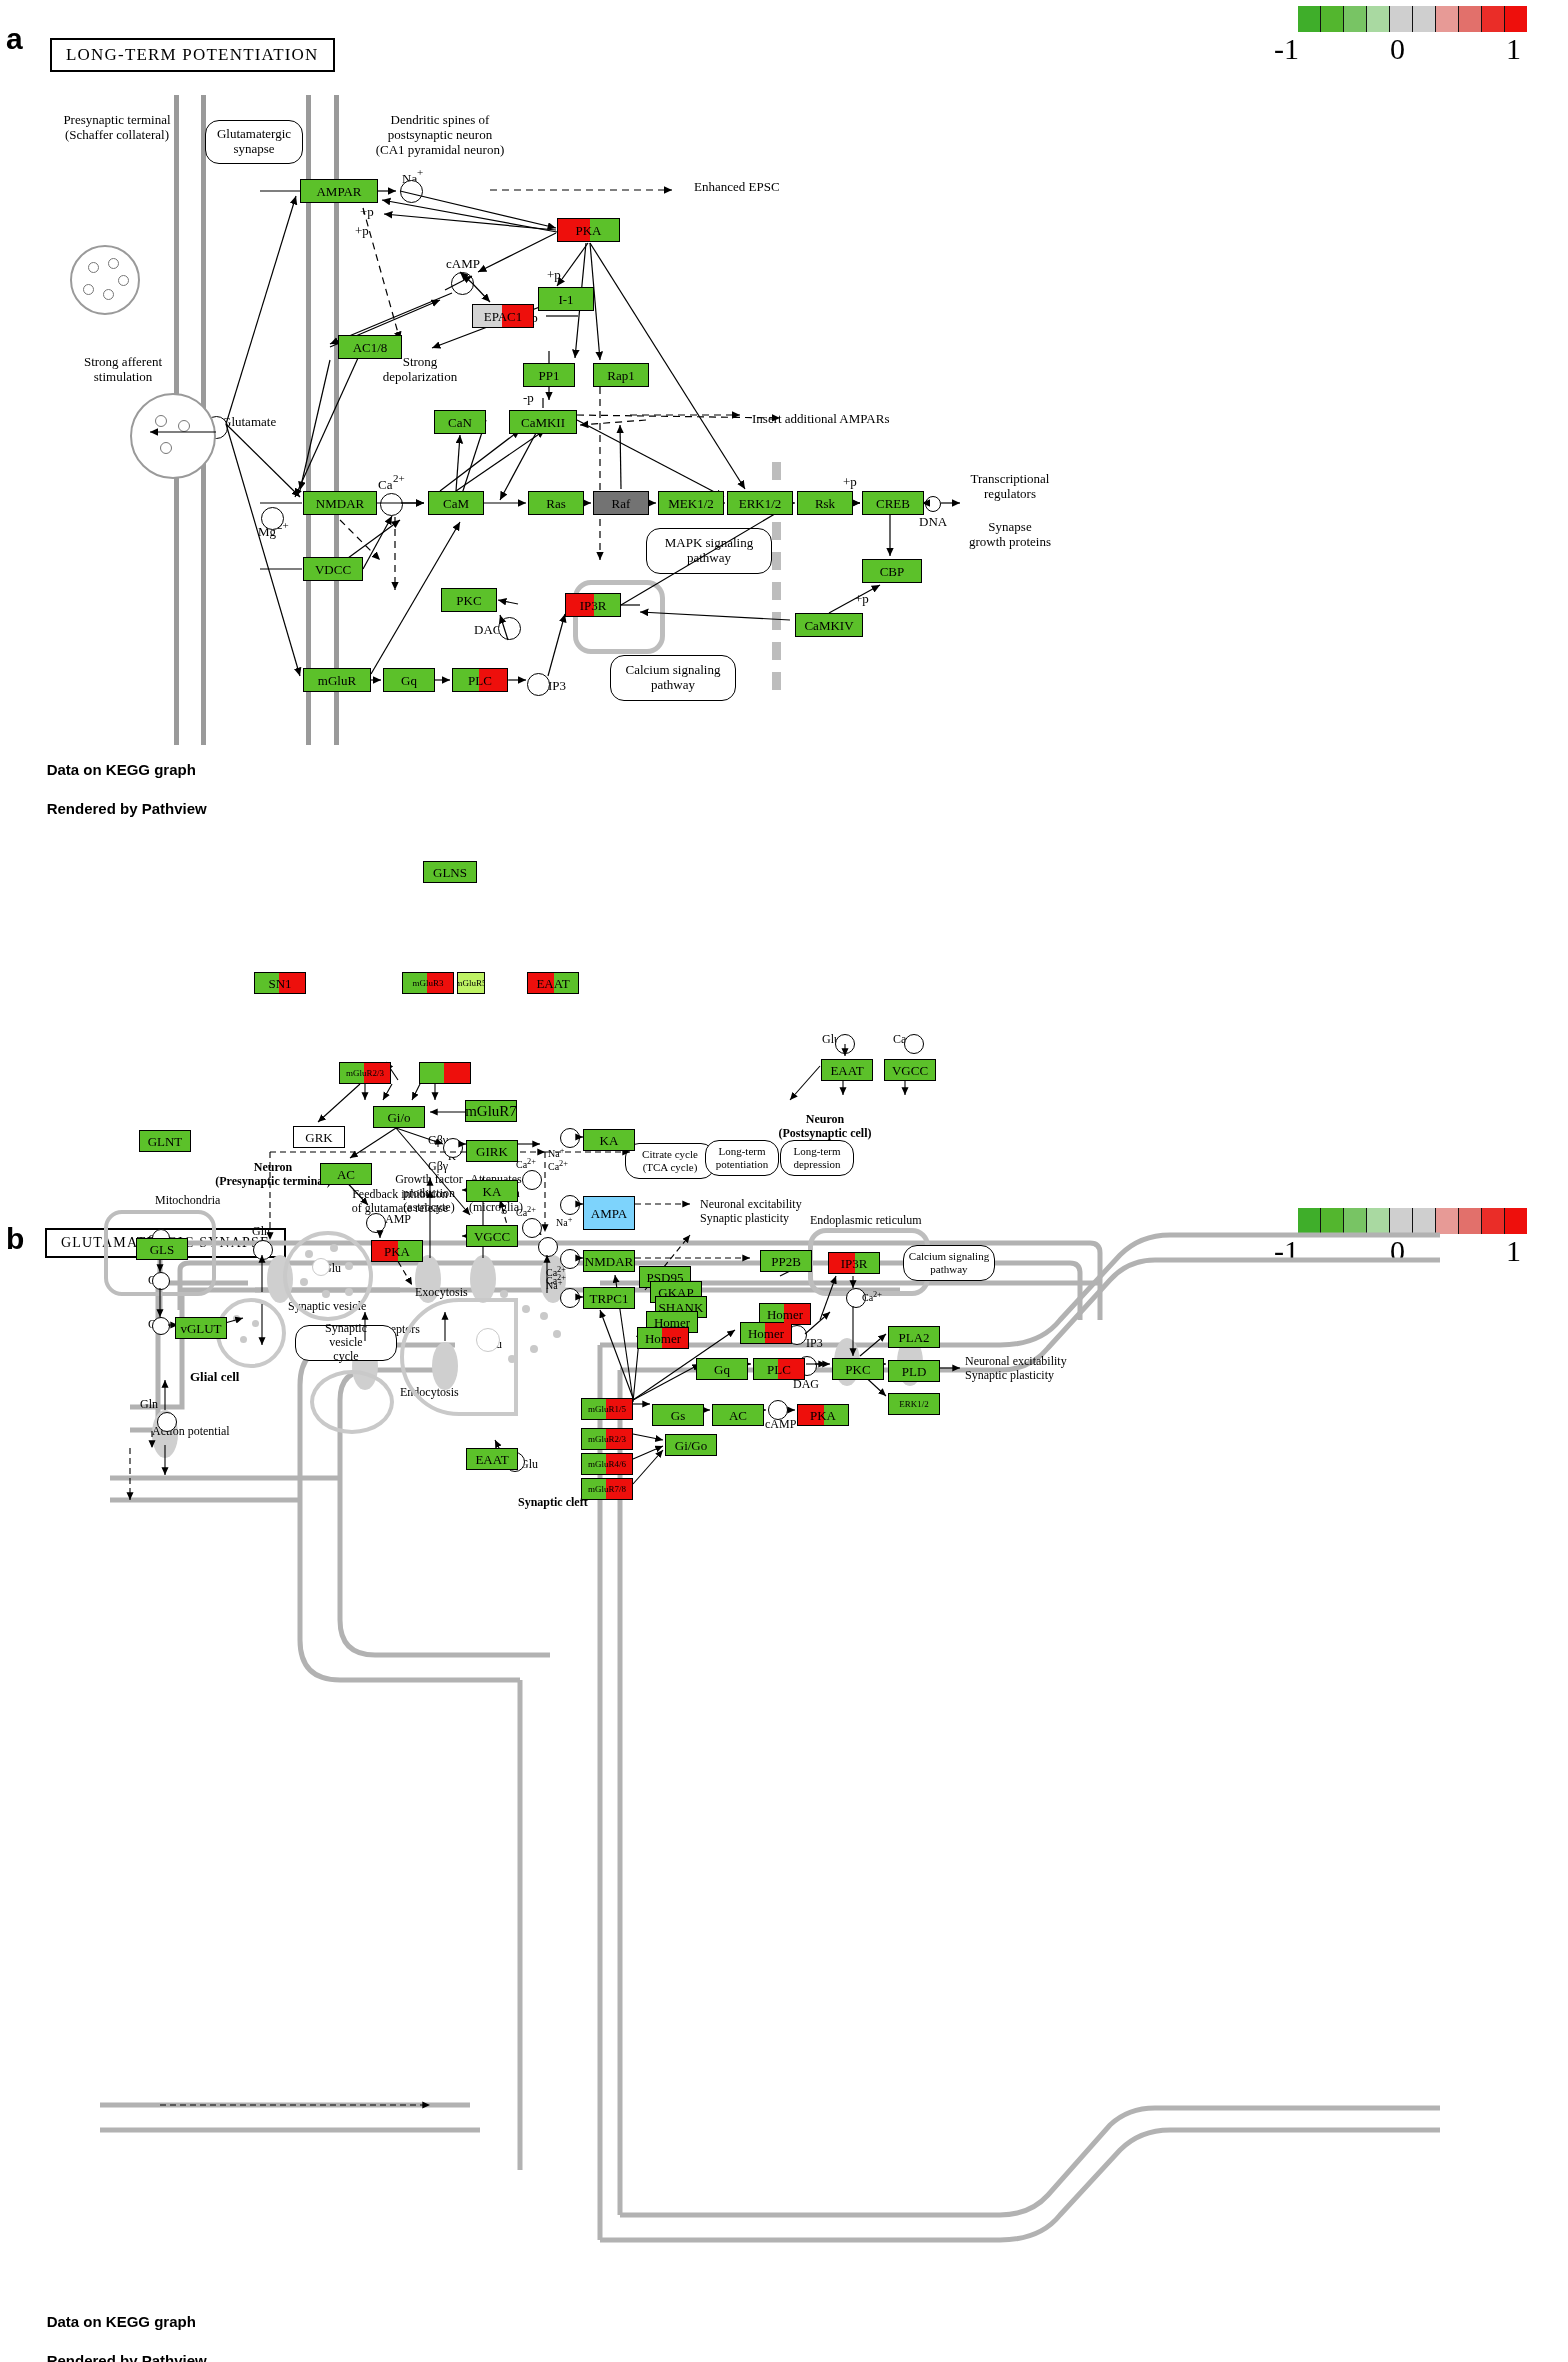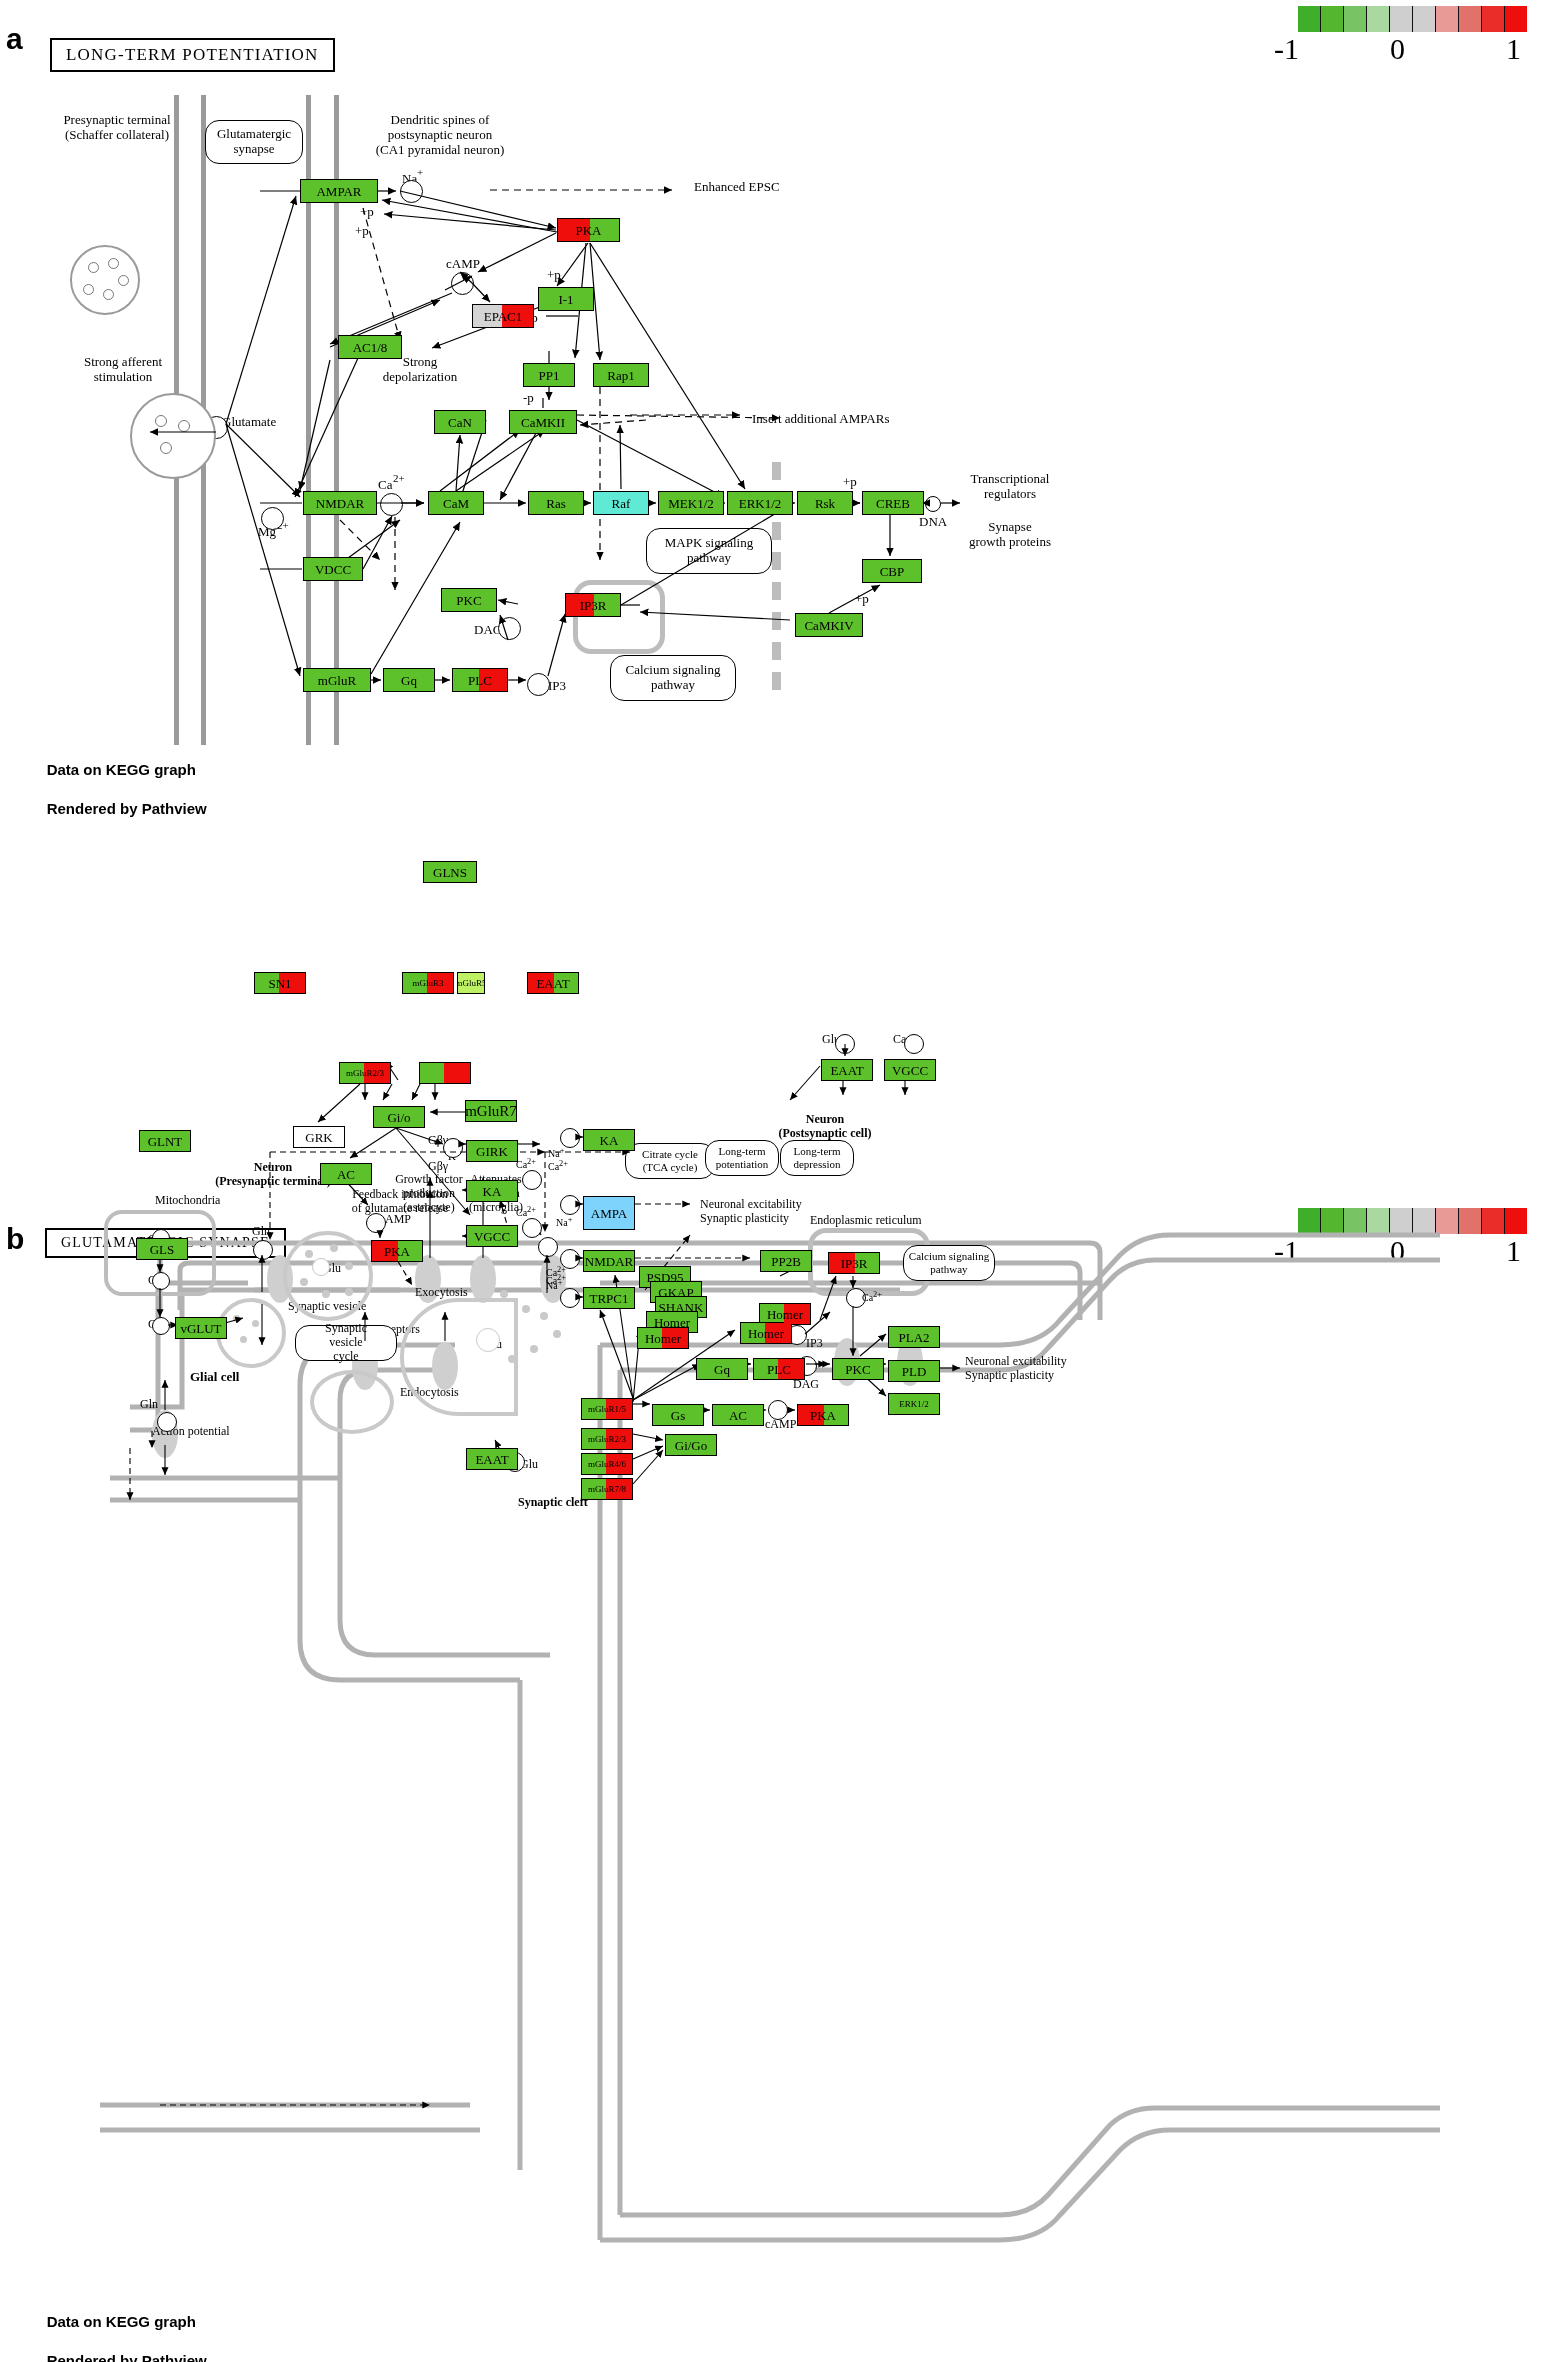--- a/index.html
+++ b/index.html
@@ -246,21 +246,21 @@
       </div>
       <div class="node" style="left: 303px; top: 491px; width: 74px; height: 24px; background: rgb(92, 193, 42);">
         <span class="lbl">NMDAR</span>
       </div>
       <div class="node" style="left: 428px; top: 491px; width: 56px; height: 24px; background: rgb(92, 193, 42);">
         <span class="lbl">CaM</span>
       </div>
       <div class="node" style="left: 528px; top: 491px; width: 56px; height: 24px; background: rgb(92, 193, 42);">
         <span class="lbl">Ras</span>
       </div>
-      <div class="node" style="left: 593px; top: 491px; width: 56px; height: 24px; background: #5eead4;">
+      <div class="node" style="left: 593px; top: 491px; width: 56px; height: 24px; background: #737373;">
         <span class="lbl">Raf</span>
       </div>
       <div class="node" style="left: 658px; top: 491px; width: 66px; height: 24px; background: rgb(92, 193, 42);">
         <span class="lbl">MEK1/2</span>
       </div>
       <div class="node" style="left: 727px; top: 491px; width: 66px; height: 24px; background: rgb(92, 193, 42);">
         <span class="lbl">ERK1/2</span>
       </div>
       <div class="node" style="left: 797px; top: 491px; width: 56px; height: 24px; background: rgb(92, 193, 42);">
         <span class="lbl">Rsk</span>

